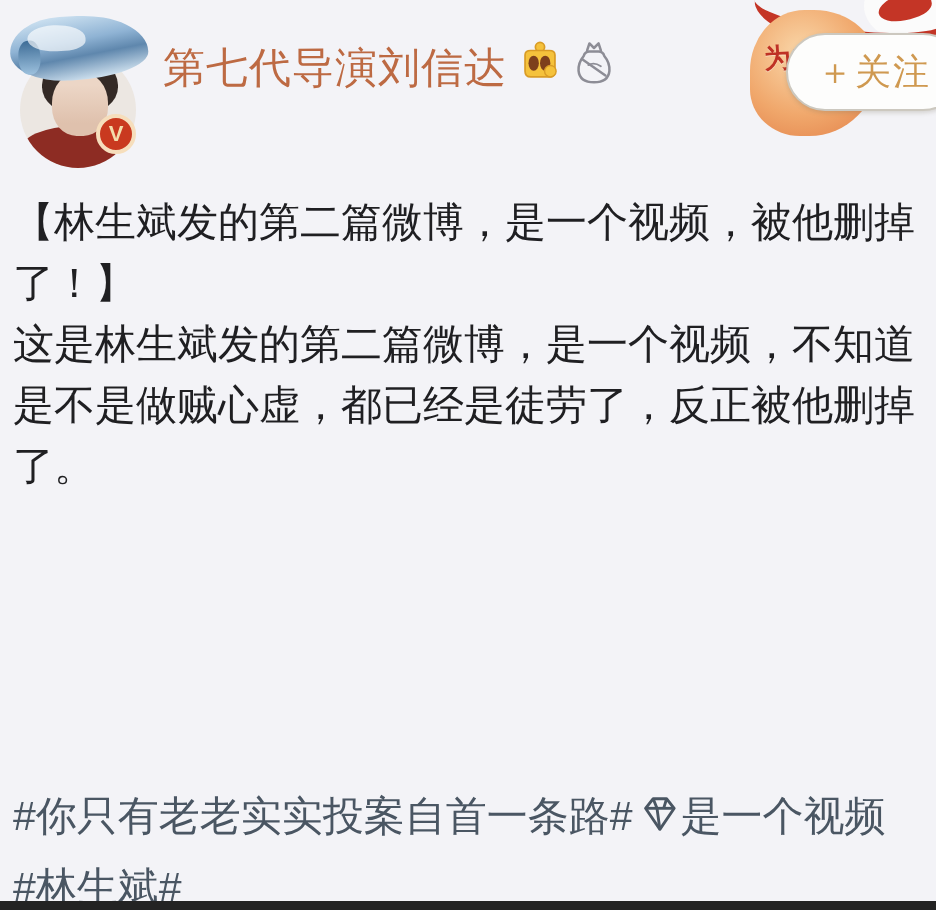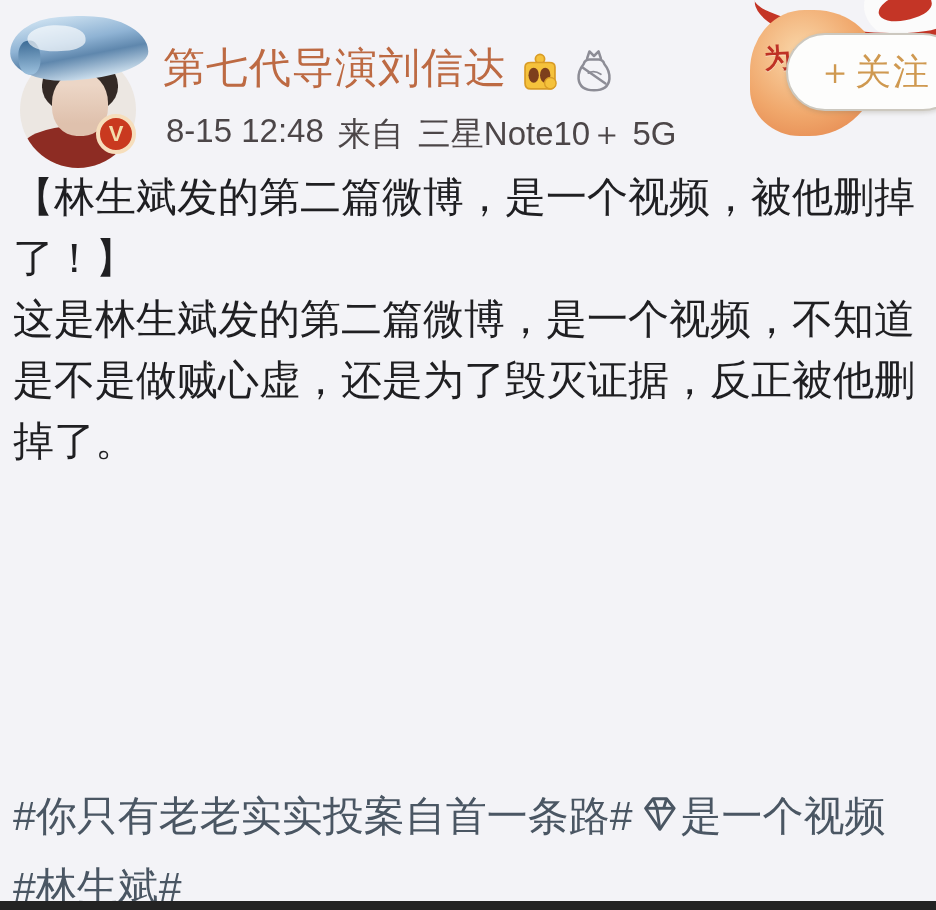--- a/index.html
+++ b/index.html
@@ -24,21 +24,21 @@
   .photo .hair{position:absolute;left:22px;top:4px;width:76px;height:58px;background:#342a26;
     border-radius:50% 50% 46% 46%;}
   .photo .face{position:absolute;left:32px;top:20px;width:56px;height:64px;
     background:linear-gradient(180deg,#ecd6c6 20%,#dfc1ad 80%);border-radius:48% 48% 44% 44%;}
   .photo .torso{position:absolute;left:0px;bottom:-10px;width:116px;height:52px;
     background:#8d2c23;border-radius:48% 48% 0 0;}
   .vbadge{position:absolute;left:82px;top:100px;width:40px;height:40px;border-radius:50%;
     background:#c9391f;border:4px solid #f6debc;z-index:3;
     display:flex;align-items:center;justify-content:center;
     color:#f3dcab;font-size:22px;font-weight:bold;}
-  .name-row{position:absolute;left:163px;top:40px;display:flex;align-items:flex-end;gap:10px;}
+  .name-row{position:absolute;left:163px;top:40px;display:flex;align-items:flex-start;gap:10px;}
   .uname{font-size:42px;color:#bd6a43;letter-spacing:1px;cursor:pointer;white-space:nowrap;}
   .name-row .icon{display:inline-flex;align-items:center;}
   .meta-row{position:absolute;left:166px;top:112px;font-size:33px;color:#4c4648;
     display:flex;gap:14px;white-space:nowrap;}
   .meta-row .src{cursor:pointer;}
   .follow{position:absolute;top:33px;right:-26px;width:176px;height:78px;border-radius:40px;
     background:#fdfdfc;border:2px solid #ccc8bf;box-shadow:0 2px 4px rgba(120,110,90,.25);
     font-size:36px;color:#cf9950;font-family:inherit;cursor:pointer;z-index:6;
     display:flex;align-items:center;justify-content:center;letter-spacing:2px;}
   
@@ -49,21 +49,21 @@
   .promo .blob .ptext{position:absolute;left:14px;top:28px;font-size:27px;font-weight:bold;
     color:#bf3124;transform:rotate(-4deg);letter-spacing:2px;white-space:nowrap;
     text-shadow:0 1px 0 rgba(255,255,255,.4);}
   .promo .swoosh{position:absolute;right:-8px;top:-26px;width:190px;height:74px;
     border-radius:50%;border-bottom:18px solid #c43526;transform:rotate(7deg);}
   .promo .cornerwhite{position:absolute;right:-24px;top:-30px;width:96px;height:72px;
     background:#fbfbfb;border-radius:50%;}
   .promo .cornerred{position:absolute;right:4px;top:-6px;width:54px;height:26px;
     background:#c43526;border-radius:60% 40% 50% 50%;transform:rotate(-12deg);}
   
-  .content{position:absolute;left:13px;top:167px;width:916px;
+  .content{position:absolute;left:13px;top:192px;width:916px;
     font-size:41px;line-height:61px;color:#1f1f22;letter-spacing:0;}
   .content p{margin:0;padding:0;}
   .tags{position:absolute;left:13px;top:784px;width:930px;
     font-size:41px;line-height:64px;color:#4a5663;white-space:nowrap;}
   .tag{cursor:pointer;}
   .gem{display:inline-block;vertical-align:-7px;margin:0 1px;}
   
   .watermark{position:absolute;right:8px;top:856px;font-size:30px;font-weight:bold;
     color:rgba(255,255,255,.95);letter-spacing:1px;
     text-shadow:2px 3px 2px rgba(55,55,60,.85),-1px -1px 1px rgba(70,70,75,.35);}
@@ -97,39 +97,34 @@
     </span>
     <span class="icon">
       <svg width="42" height="48" viewBox="0 0 36 42" fill="none" stroke="#8d8d96" stroke-width="2.2" stroke-linecap="round" stroke-linejoin="round">
         <path d="M12 9 L14 3 L18 7 L22 3 L24 9"></path>
         <path d="M14 10 Q10 10 9 14 Q4 20 4.5 27 Q5.5 37 18 37 Q30.5 37 31.5 27 Q32 20 27 14 Q26 10 22 10 Z"></path>
         <path d="M8 17 L28 31"></path>
         <path d="M13 22 Q18 19 24 23" stroke-width="1.6"></path>
       </svg>
     </span>
   </div>
-  <div class="meta-row">
-    <span>8-15 12:48</span>
-    <span>来自</span>
-    <span class="src">三星Note10＋ 5G</span>
-  </div>
 
   <div class="promo">
     <div class="cornerwhite"></div>
     <div class="swoosh"></div>
     <div class="cornerred"></div>
     <div class="blob">
       <span class="ptext">为中国</span>
     </div>
   </div>
   <button class="follow">＋关注</button>
 
   <div class="content">
     <p>【林生斌发的第二篇微博，是一个视频，被他删掉了！】</p>
-    <p>这是林生斌发的第二篇微博，是一个视频，不知道是不是做贼心虚，还是为了毁灭证据，反正被他删掉了。</p>
+    <p>这是林生斌发的第二篇微博，是一个视频，不知道是不是做贼心虚，都已经是徒劳了，反正被他删掉了。</p>
   </div>
 
   <div class="tags">
     <div>
       <span class="tag">#你只有老老实实投案自首一条路#</span><span class="gem">
         <svg width="46" height="44" viewBox="0 0 48 46" fill="none" stroke="#4a5663" stroke-width="3" stroke-linejoin="round">
           <path d="M12 16 L20 6 H34 L42 16 L27 38 Z"></path>
           <path d="M12 16 H42"></path>
           <path d="M20 6 L24 16 L27 38"></path>
           <path d="M34 6 L31 16"></path>

